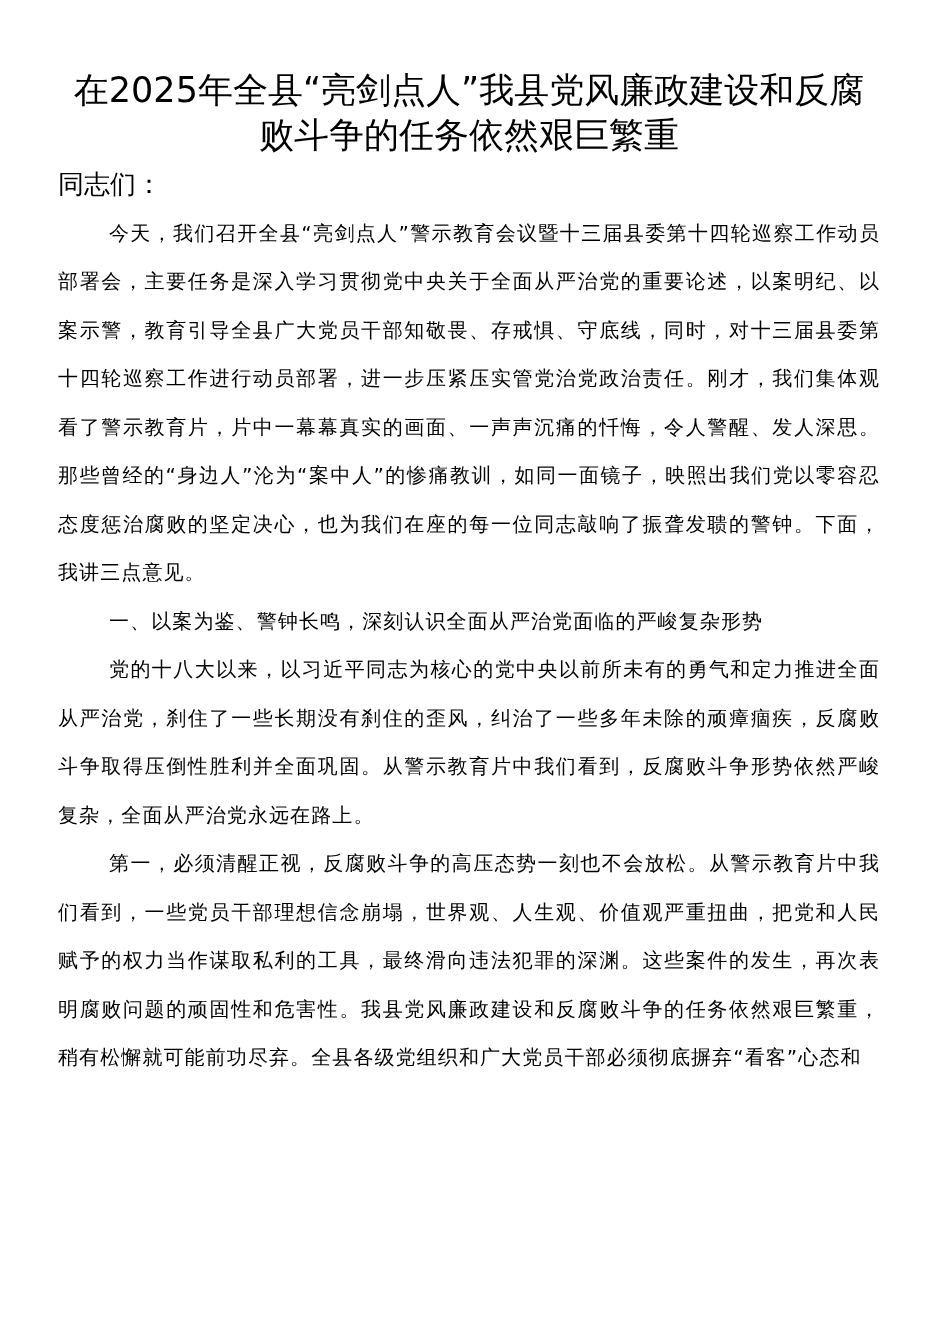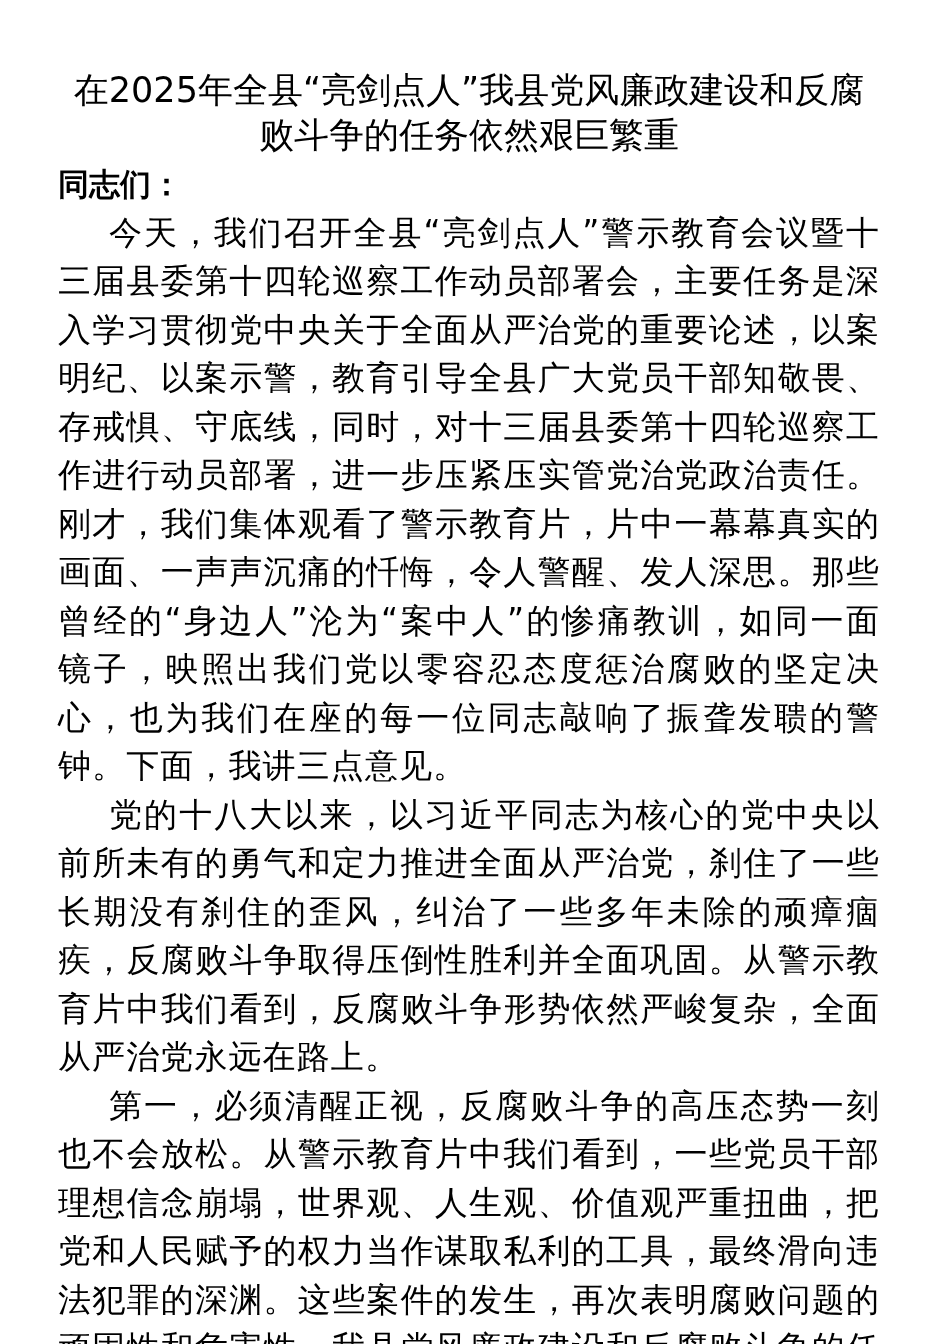--- a/index.html
+++ b/index.html
@@ -6,29 +6,30 @@
   body {
     width: 950px; height: 1344px; overflow: hidden; position: relative;
     font-family: "DejaVu Sans", "Liberation Sans", sans-serif;
     color: #000000;
   }
   .page { position: absolute; left: 58px; top: 68px; width: 822px; }
   .title {
     font-size: 35px; line-height: 45px; text-align: center;
     margin: 0; font-weight: normal; letter-spacing: 0px;
   }
-  .salutation { font-size: 31px; line-height: 48.5px; margin-top: 2px; font-weight: bold; }
+  .salutation { font-size: 26px; line-height: 48.5px; margin-top: 2px; }
   .para {
-    font-size: 33px; line-height: 48.5px; text-indent: 51px;
+    font-size: 20px; line-height: 48.5px; text-indent: 51px;
     margin: 0; text-align: justify; letter-spacing: 1.1px;
   }
   .bold { font-weight: normal; }
 </style>
 </head>
 <body>
 
 <div class="page">
   <h1 class="title">在2025年全县“亮剑点人”我县党风廉政建设和反腐败斗争的任务依然艰巨繁重</h1>
   <div class="salutation">同志们：</div>
   <p class="para">今天，我们召开全县“亮剑点人”警示教育会议暨十三届县委第十四轮巡察工作动员部署会，主要任务是深入学习贯彻党中央关于全面从严治党的重要论述，以案明纪、以案示警，教育引导全县广大党员干部知敬畏、存戒惧、守底线，同时，对十三届县委第十四轮巡察工作进行动员部署，进一步压紧压实管党治党政治责任。刚才，我们集体观看了警示教育片，片中一幕幕真实的画面、一声声沉痛的忏悔，令人警醒、发人深思。那些曾经的“身边人”沦为“案中人”的惨痛教训，如同一面镜子，映照出我们党以零容忍态度惩治腐败的坚定决心，也为我们在座的每一位同志敲响了振聋发聩的警钟。下面，我讲三点意见。</p>
+  <p class="para">一、以案为鉴、警钟长鸣，深刻认识全面从严治党面临的严峻复杂形势</p>
   <p class="para">党的十八大以来，以习近平同志为核心的党中央以前所未有的勇气和定力推进全面从严治党，刹住了一些长期没有刹住的歪风，纠治了一些多年未除的顽瘴痼疾，反腐败斗争取得压倒性胜利并全面巩固。从警示教育片中我们看到，反腐败斗争形势依然严峻复杂，全面从严治党永远在路上。</p>
   <p class="para"><span class="bold">第一，必须清醒正视，反腐败斗争的高压态势一刻也不会放松。</span><span>从警示教育片中我们看到，一些党员干部理想信念崩塌，世界观、人生观、价值观严重扭曲，把党和人民赋予的权力当作谋取私利的工具，最终滑向违法犯罪的深渊。这些案件的发生，再次表明腐败问题的顽固性和危害性。我县党风廉政建设和反腐败斗争的任务依然艰巨繁重，稍有松懈就可能前功尽弃。全县各级党组织和广大党员干部必须彻底摒弃“看客”心态和</span></p>
 </div>
 
 </body></html>

